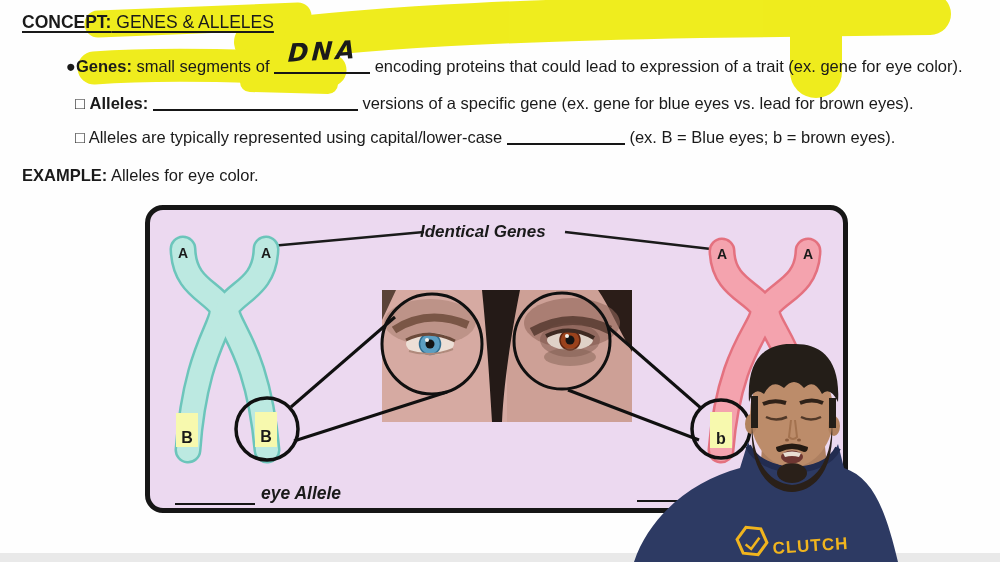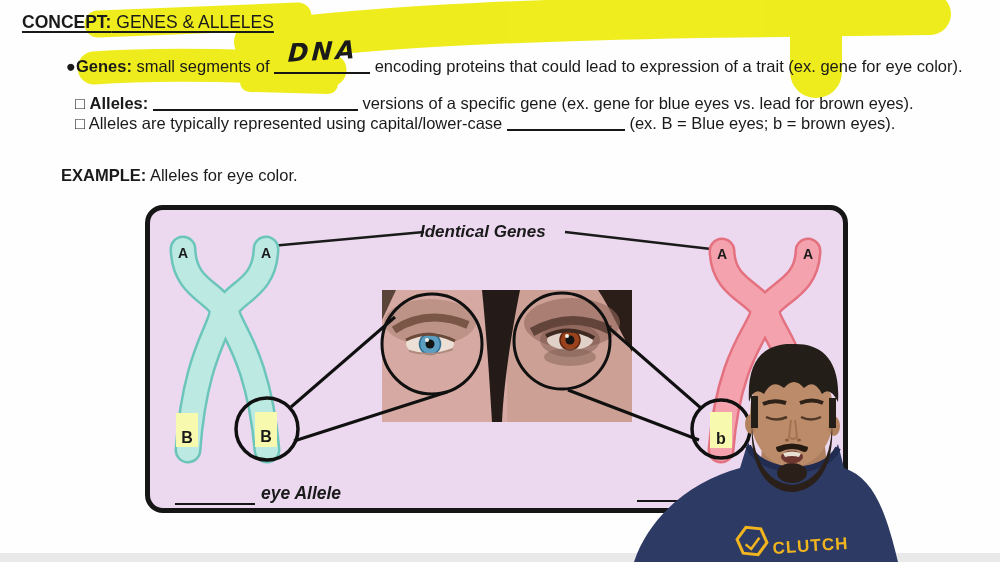--- a/index.html
+++ b/index.html
@@ -68,23 +68,23 @@
     <path d="M 816,32 L 816,72" stroke-width="52"></path>
   </g>
 </svg>
 
 <div id="concept-heading" class="abs"><span class="bold">CONCEPT:</span><span> GENES &amp; ALLELES</span></div>
 
 <div class="textline" style="left:22px; top:57px;margin-left:44px;"><span class="bold">●</span><span class="bold">Genes: </span><span>small segments of </span><span class="blank" style="width:96px;"><span id="dna-handwritten">DNA</span></span><span> encoding proteins that could lead to expression of a </span><span class="ital">trait</span><span> (ex. gene for eye color).</span></div>
 
 <div class="textline" style="left:75px; top:94px;"><span>□ </span><span class="bold">Alleles: </span><span class="blank" style="width:205px;"></span><span class="ital"> versions</span><span> of a specific gene (ex. gene for blue eyes vs. lead for brown eyes).</span></div>
 
-<div class="textline" style="left:75px; top:114px;"><span>□ </span><span class="ital">Alleles</span><span> are typically represented using capital/lower-case </span><span class="blank" style="width:118px;"></span><span> (ex. B = Blue eyes; b = brown eyes).</span></div>
-
-<div class="textline" style="left:22px; top:166px;margin-left:39px;"><span class="bold">EXAMPLE:</span><span> Alleles for eye color.</span></div>
+<div class="textline" style="left:75px; top:128px;"><span>□ </span><span class="ital">Alleles</span><span> are typically represented using capital/lower-case </span><span class="blank" style="width:118px;"></span><span> (ex. B = Blue eyes; b = brown eyes).</span></div>
+
+<div class="textline" style="left:22px; top:166px;"><span class="bold">EXAMPLE:</span><span> Alleles for eye color.</span></div>
 
 <div id="diagram-box" class="abs"></div>
 
 <div id="eye-photo" class="abs">
   <svg width="250" height="132" viewBox="0 0 250 132">
     <rect x="0" y="0" width="250" height="132" fill="#d6aaa2"></rect>
     <rect x="125" y="0" width="125" height="132" fill="#cda096"></rect>
     <path d="M 100,0 L 138,0 C 130,40 122,90 120,132 L 110,132 C 107,80 104,40 100,0 Z" fill="#241a17"></path>
     <path d="M 216,0 L 250,0 L 250,62 C 236,38 227,16 216,0 Z" fill="#2b1d18"></path>
     <path d="M 0,0 L 14,0 L 0,30 Z" fill="#5a4338"></path>

